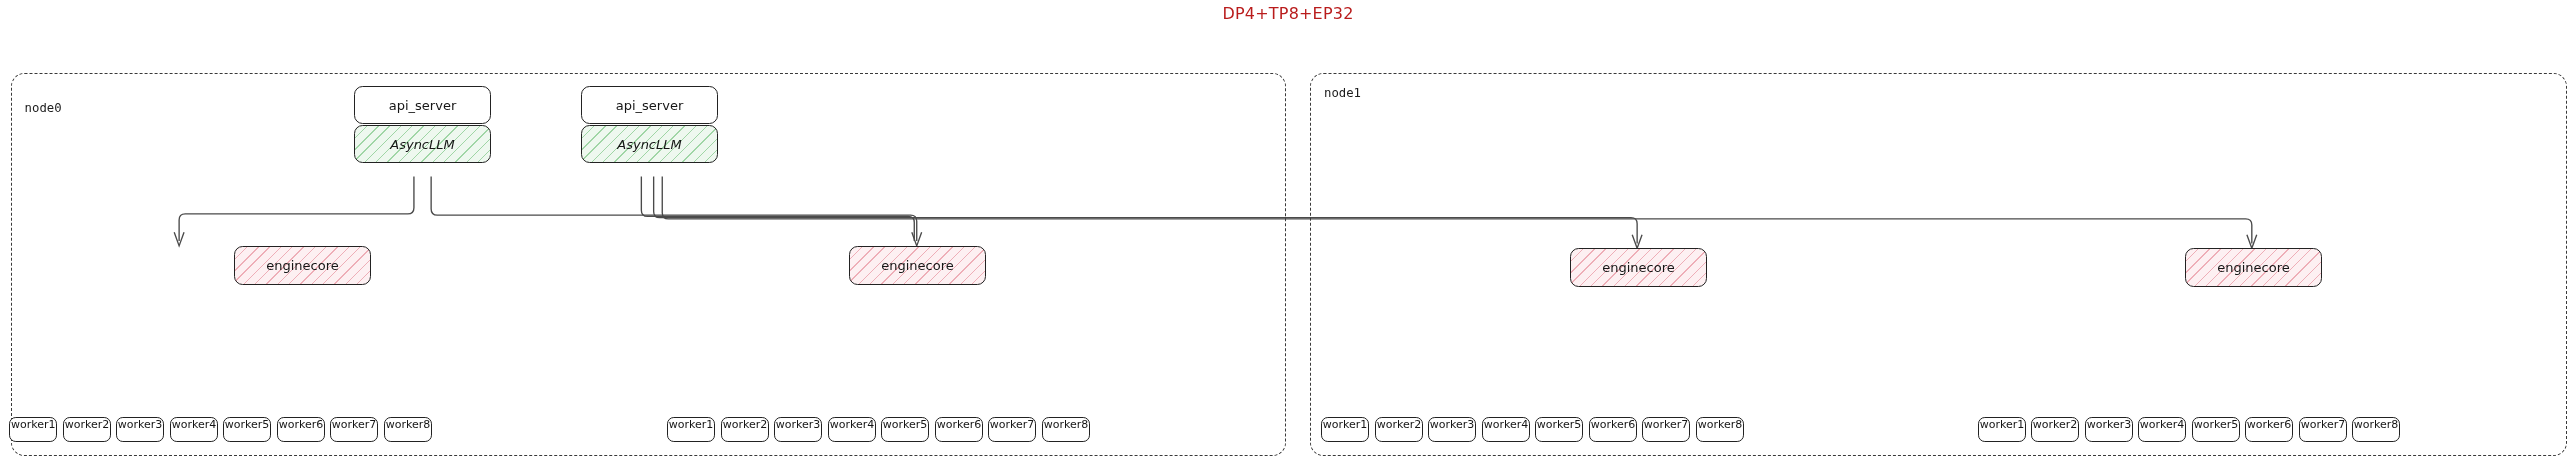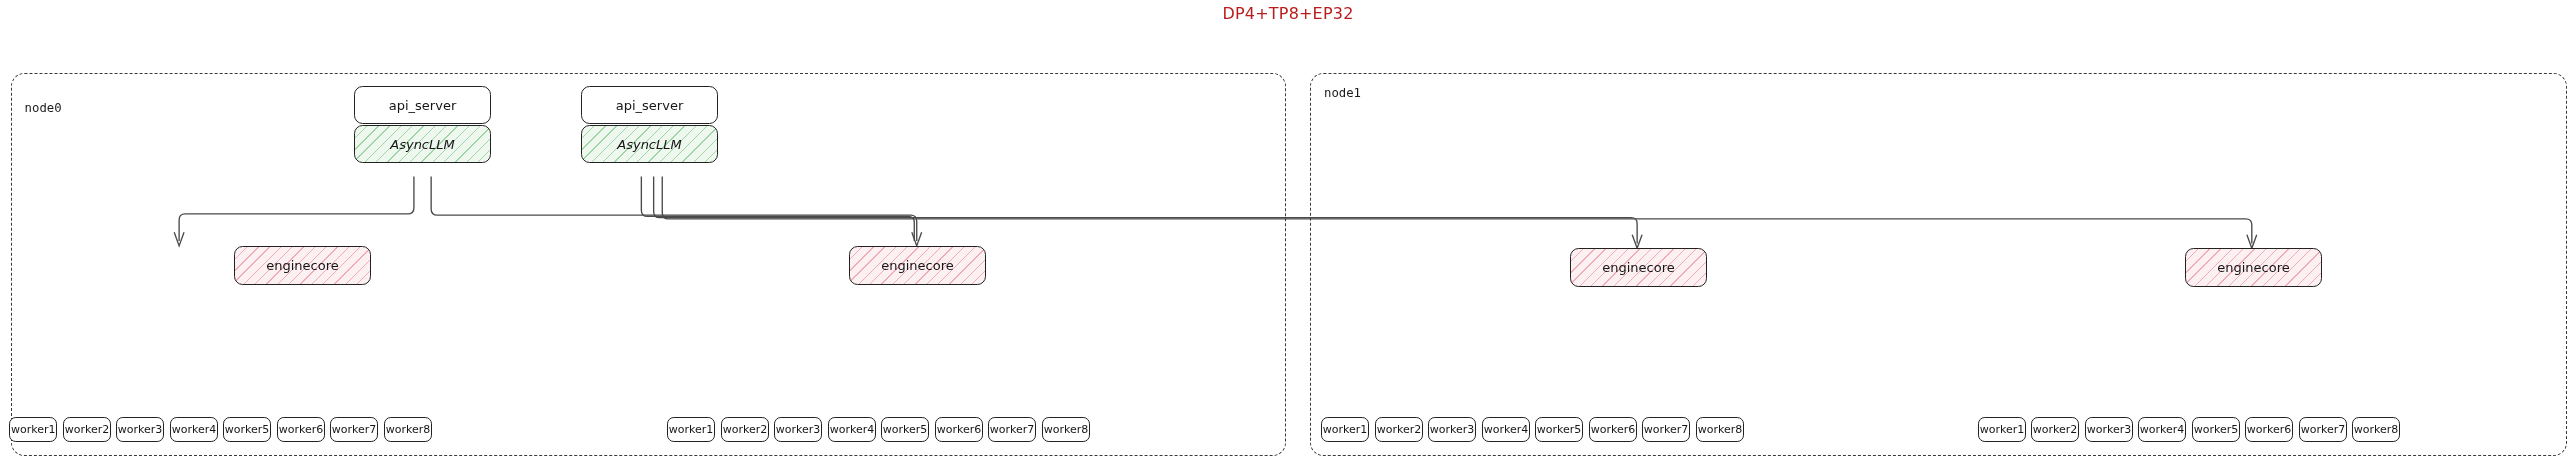--- a/index.html
+++ b/index.html
@@ -43,21 +43,21 @@
     background-color:#fdf0f2;
     background-image:repeating-linear-gradient(135deg,
        rgba(226,120,135,.55) 0px, rgba(226,120,135,.55) 1px,
        rgba(0,0,0,0) 1px, rgba(0,0,0,0) 8px);
   }
   .node .lbl{position:relative;z-index:2;}
 
   .worker{
     position:absolute;border:1.6px solid #222;border-radius:6.8px;
     background:#fff;box-sizing:border-box;
-    display:flex;align-items:center;justify-content:center;
+    display:flex;justify-content:center;
     font-size:11px;color:#161616;white-space:nowrap;
   }
 
   svg.edges{position:absolute;left:0;top:0;width:2576px;height:469px;
             pointer-events:none;overflow:visible;}
   svg.edges path{fill:none;stroke:#4a4a4a;stroke-width:2.2px;}
 </style>
 </head>
 <body>
 

